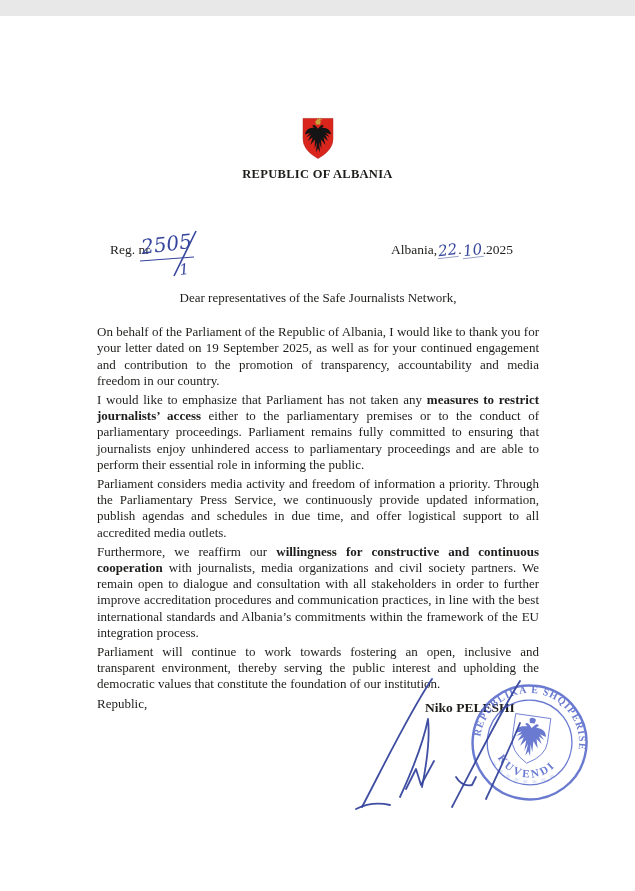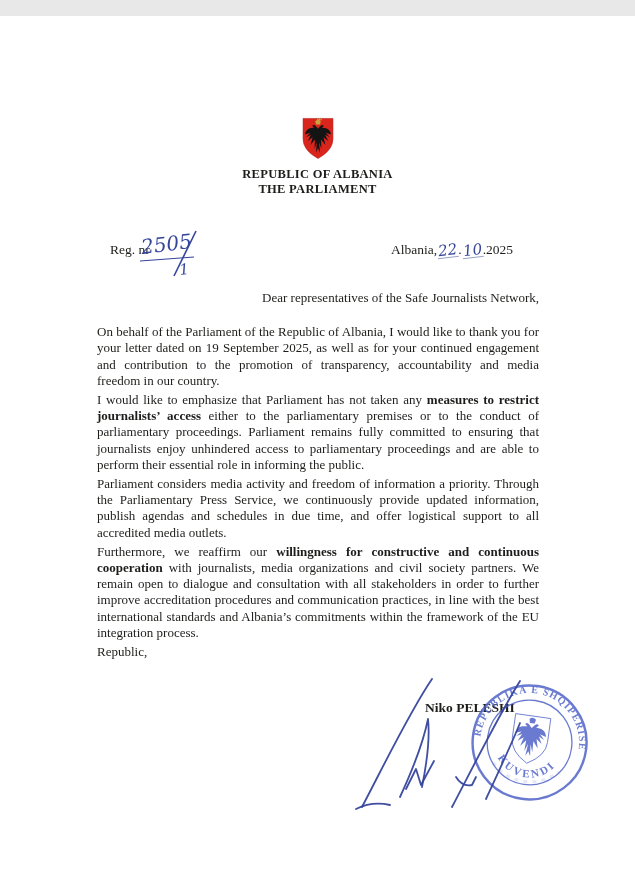--- a/index.html
+++ b/index.html
@@ -34,21 +34,21 @@
     transform:rotate(-7deg) translateY(1px);
     border-bottom:1px solid #9aa3c9;
     padding:0 1px;line-height:13px;
   }
   
   .body{
     position:absolute;top:274px;left:97px;width:442px;
     font-size:13px;line-height:16.2px;text-align:justify;
   }
   .body p{margin:0 0 3px 0;}
-  .body .salutation{margin-bottom:18px;text-align:right;}
+  .body .salutation{margin-bottom:18px;text-align:center;}
   .body .closing{margin-top:0;text-align:left;}
   .bold{font-weight:bold;}
   
   .sig-name{
     position:absolute;top:684px;left:425px;
     font-weight:bold;font-size:13.5px;z-index:1;
   }
   .stamp{position:absolute;left:466px;top:663px;width:128px;height:128px;
          z-index:2;opacity:.82;transform:rotate(8deg);overflow:visible;}
   .stamp .ring{fill:none;stroke:var(--stamp-blue,#4a5ec6);}
@@ -71,21 +71,20 @@
   <div class="emblem">
     <svg viewBox="0 0 100 126">
       <path class="shield" d="M6 4 H94 V64 Q94 98 50 122 Q6 98 6 64 Z"></path>
       <path class="helm" d="M44 22 L42 12 Q50 5 58 12 L56 22 Z M46 9 l2 -5 l3 4 l3 -6 l3 6 l3 -4 l2 5 Z"></path>
       <path class="eagle" d="M50 34 L43 26 Q37 20 33 26 L39 31 L26 33 Q13 38 12 51 L27 46 L15 59 L29 52 L20 70 L34 59 L28 82 L41 66 L40 93 L47 74 L44 104 L50 92 L56 104 L53 74 L60 93 L59 66 L72 82 L66 59 L80 70 L71 52 L85 59 L73 46 L88 51 Q87 38 74 33 L61 31 L67 26 Q63 20 57 26 L50 34 Z"></path>
     </svg>
   </div>
 
   <div class="title-block">
     <div>REPUBLIC OF ALBANIA</div>
-    <div>THE PARLIAMENT</div>
   </div>
 
   <div class="ref-row">
     <span class="reg-label">Reg. nr</span>
     <svg class="reg-hw" viewBox="0 0 72 52">
       <text x="4" y="26" font-size="20" transform="rotate(-7 4 26)">2505</text>
       <line x1="2" y1="33" x2="56" y2="29" stroke-width="1.2"></line>
       <line x1="58" y1="3" x2="36" y2="48" stroke-width="1.6"></line>
       <text x="42" y="47" font-size="15" transform="rotate(-7 42 47)">1</text>
     </svg>
@@ -94,20 +93,21 @@
     </span>
   </div>
 
   <div class="body">
     <p class="salutation">Dear representatives of the Safe Journalists Network,</p>
     <div id="paras">
         <p><span>On behalf of the Parliament of the Republic of Albania, I would like to thank you for your letter dated on 19 September 2025, as well as for your continued engagement and contribution to the promotion of transparency, accountability and media freedom in our country.</span></p>
         <p><span>I would like to emphasize that Parliament has not taken any </span><span class="bold">measures to restrict journalists’ access</span><span> either to the parliamentary premises or to the conduct of parliamentary proceedings. Parliament remains fully committed to ensuring that journalists enjoy unhindered access to parliamentary proceedings and are able to perform their essential role in informing the public.</span></p>
         <p><span>Parliament considers media activity and freedom of information a priority. Through the Parliamentary Press Service, we continuously provide updated information, publish agendas and schedules in due time, and offer logistical support to all accredited media outlets.</span></p>
         <p><span>Furthermore, we reaffirm our </span><span class="bold">willingness for constructive and continuous cooperation</span><span> with journalists, media organizations and civil society partners. We remain open to dialogue and consultation with all stakeholders in order to further improve accreditation procedures and communication practices, in line with the best international standards and Albania’s commitments within the framework of the EU integration process.</span></p>
+        <p><span>Parliament will continue to work towards fostering an open, inclusive and transparent environment, thereby serving the public interest and upholding the democratic values that constitute the foundation of our institution.</span></p>
       </div>
     <p class="closing">Republic,</p>
   </div>
 
   <div class="sig-name">Niko PELESHI</div>
 
   <svg class="stamp" viewBox="0 0 127 127">
     <circle class="ring" cx="63" cy="63" r="56.5" stroke-width="2.4"></circle>
     <circle class="ring" cx="63" cy="63" r="42" stroke-width="1.3"></circle>
     <path id="stamp-top-arc" d="M17 79.8 A49 49 0 1 1 109 79.8" fill="none"></path>

